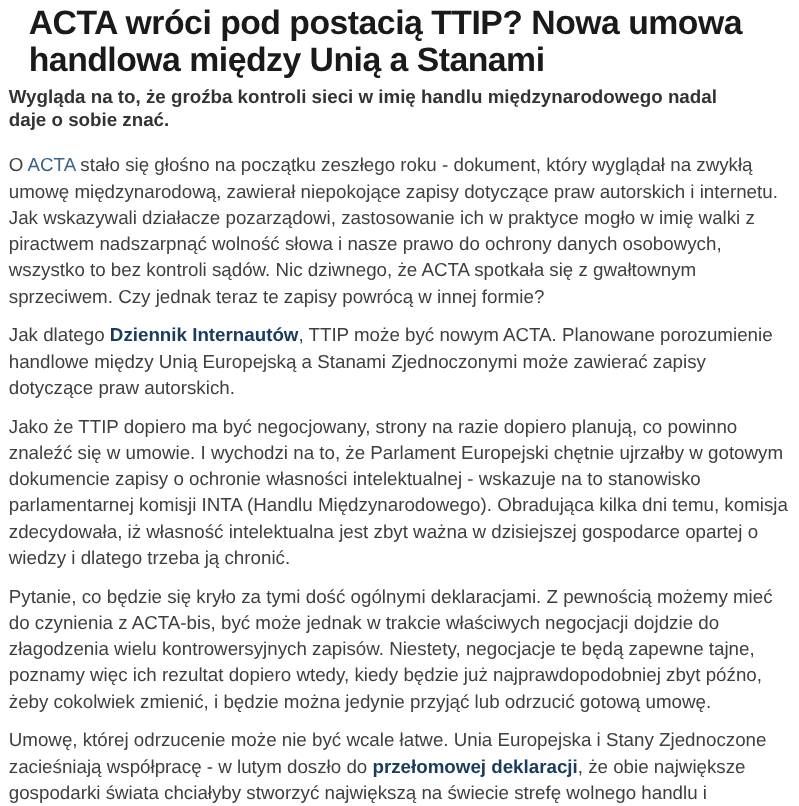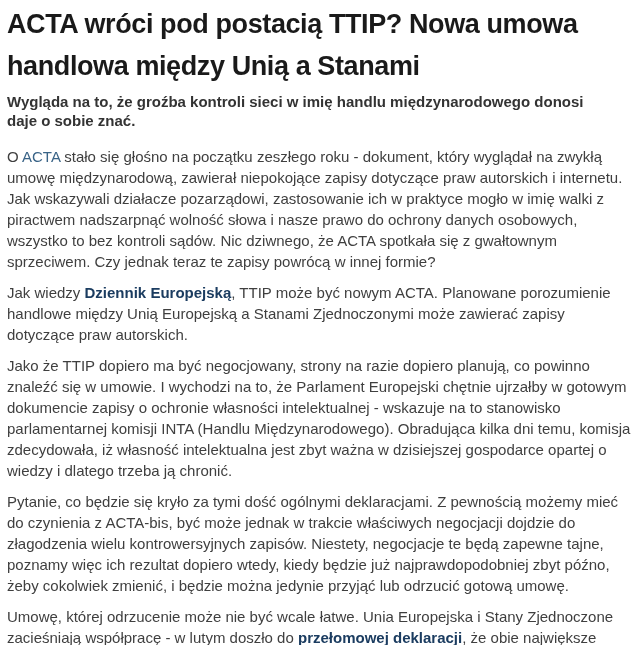--- a/index.html
+++ b/index.html
@@ -12,23 +12,23 @@
     height: 645px;
     overflow: hidden;
     font-family: "Liberation Sans", sans-serif;
   }
   .page {
     padding: 3px 6px 0 7px;
     box-sizing: border-box;
     width: 639px;
   }
   h1.article-title {
-    margin: 0 0 5px 0;
+    margin: 0 0 5px 16px;
     font-size: 27px;
-    line-height: 42px;
+    line-height: 30px;
     font-weight: bold;
     color: #1a1a1a;
     letter-spacing: -0.4px;
     max-width: 624px;
   }
   p.article-lead {
     margin: 0 0 16px 0;
     font-size: 15px;
     line-height: 19px;
     font-weight: bold;
@@ -55,25 +55,25 @@
     cursor: pointer;
   }
 </style>
 </head>
 <body>
 
 <div class="page">
 
   <h1 class="article-title">ACTA wróci pod postacią TTIP? Nowa umowa handlowa między Unią a Stanami</h1>
 
-  <p class="article-lead">Wygląda na to, że groźba kontroli sieci w imię handlu międzynarodowego donosi daje o sobie znać.</p>
+  <p class="article-lead">Wygląda na to, że groźba kontroli sieci w imię handlu międzynarodowego nadal daje o sobie znać.</p>
 
   <p class="body-paragraph"><span>O </span><a class="link-plain">ACTA</a><span> stało się głośno na początku zeszłego roku - dokument, który wyglądał na zwykłą umowę międzynarodową, zawierał niepokojące zapisy dotyczące praw autorskich i internetu. Jak wskazywali działacze pozarządowi, zastosowanie ich w praktyce mogło w imię walki z piractwem nadszarpnąć wolność słowa i nasze prawo do ochrony danych osobowych, wszystko to bez kontroli sądów. Nic dziwnego, że ACTA spotkała się z gwałtownym sprzeciwem. Czy jednak teraz te zapisy powrócą w innej formie?</span></p>
 
-  <p class="body-paragraph"><span>Jak wiedzy </span><a class="link-bold">Dziennik Europejską</a><span>, TTIP może być nowym ACTA. Planowane porozumienie handlowe między Unią Europejską a Stanami Zjednoczonymi może zawierać zapisy dotyczące praw autorskich.</span></p>
+  <p class="body-paragraph"><span>Jak dlatego </span><a class="link-bold">Dziennik Internautów</a><span>, TTIP może być nowym ACTA. Planowane porozumienie handlowe między Unią Europejską a Stanami Zjednoczonymi może zawierać zapisy dotyczące praw autorskich.</span></p>
 
   <p class="body-paragraph">Jako że TTIP dopiero ma być negocjowany, strony na razie dopiero planują, co powinno znaleźć się w umowie. I wychodzi na to, że Parlament Europejski chętnie ujrzałby w gotowym dokumencie zapisy o ochronie własności intelektualnej - wskazuje na to stanowisko parlamentarnej komisji INTA (Handlu Międzynarodowego). Obradująca kilka dni temu, komisja zdecydowała, iż własność intelektualna jest zbyt ważna w dzisiejszej gospodarce opartej o wiedzy i dlatego trzeba ją chronić.</p>
 
   <p class="body-paragraph">Pytanie, co będzie się kryło za tymi dość ogólnymi deklaracjami. Z pewnością możemy mieć do czynienia z ACTA-bis, być może jednak w trakcie właściwych negocjacji dojdzie do złagodzenia wielu kontrowersyjnych zapisów. Niestety, negocjacje te będą zapewne tajne, poznamy więc ich rezultat dopiero wtedy, kiedy będzie już najprawdopodobniej zbyt późno, żeby cokolwiek zmienić, i będzie można jedynie przyjąć lub odrzucić gotową umowę.</p>
 
   <p class="body-paragraph"><span>Umowę, której odrzucenie może nie być wcale łatwe. Unia Europejska i Stany Zjednoczone zacieśniają współpracę - w lutym doszło do </span><a class="link-bold">przełomowej deklaracji</a><span>, że obie największe gospodarki świata chciałyby stworzyć największą na świecie strefę wolnego handlu i inwestycji. Strefę, która może dać ogromne korzyści ekonomiczne obu stronom. Może się więc okazać, że, szczególnie w czasach kryzysu, ludzie przełożą interesy gospodarcze nad własność intelektualną i TTIP, nawet w postaci ACTA-bis, przejdzie.</span></p>
 
 </div>
 
 </body></html>

